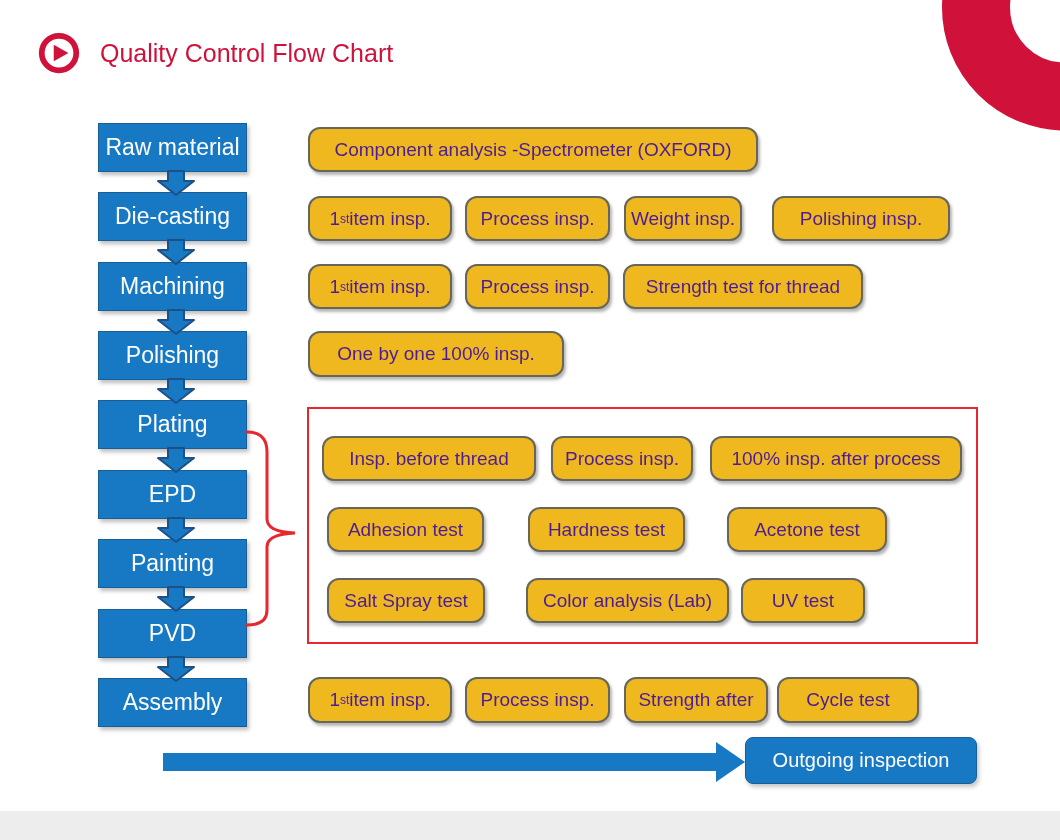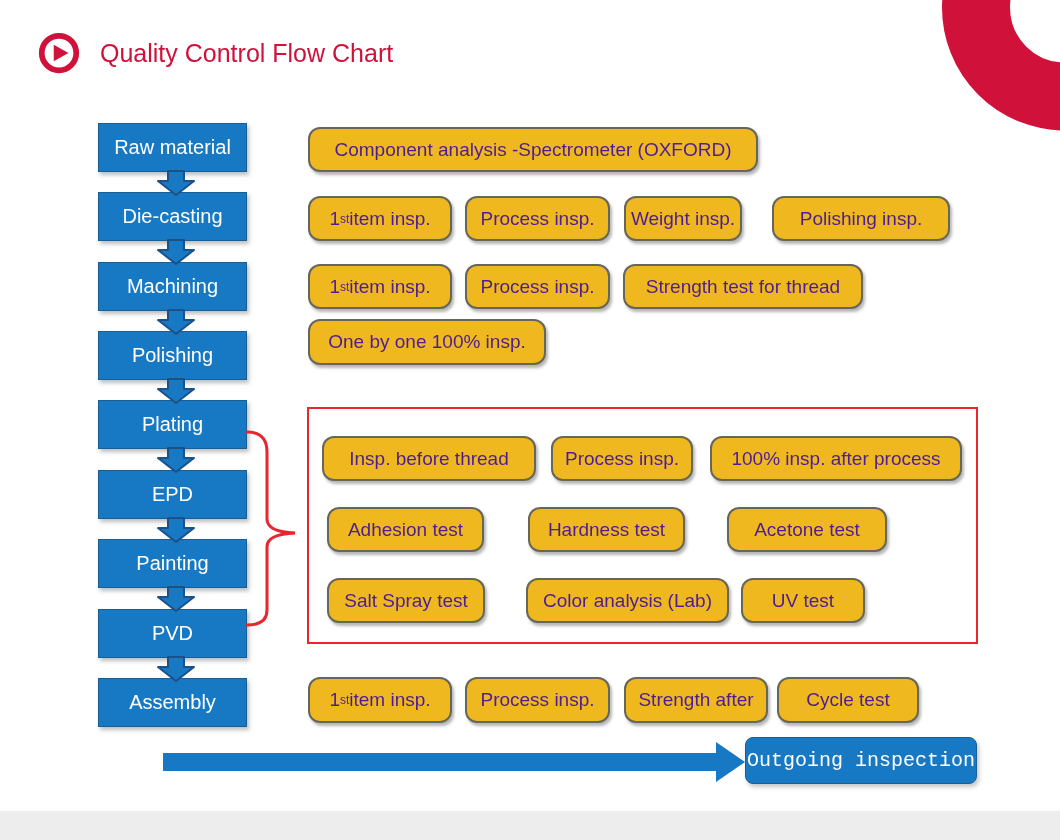--- a/index.html
+++ b/index.html
@@ -20,21 +20,21 @@
     font-family: "Liberation Sans", sans-serif;
   }
   .title-row { position: absolute; left: 36px; top: 30px; display: flex; align-items: center; gap: 18px; }
   .play-icon { width: 46px; height: 46px; color: var(--accent-red); flex: 0 0 auto; }
   .page-title { margin: 0; font-size: 25px; font-weight: 400; color: var(--accent-red); white-space: nowrap; }
   .corner-ring { position: absolute; left: 920px; top: 0; width: 140px; height: 140px; color: var(--accent-red); }
 
   .step {
     position: absolute; left: 98px; width: 149px; height: 49px;
     background: var(--process-blue); border: 1px solid var(--step-border);
-    color: #fff; font-size: 20px;
+    color: #fff; font-size: 23px;
     display: flex; align-items: center; justify-content: center;
     box-shadow: 2px 3px 4px rgba(110,110,110,0.45);
   }
   .flow-arrow { position: absolute; left: 154px; width: 44px; height: 26px; }
   .flow-arrow polygon { fill: var(--process-blue); stroke: var(--arrow-border); stroke-width: 2; stroke-linejoin: round; }
 
   .ybox {
     position: absolute; height: 45px;
     background: var(--inspection-gold); border: 2px solid var(--gold-border);
     border-radius: 12px; color: #4c1d95; font-size: 19px;
@@ -48,21 +48,20 @@
   .brace { position: absolute; left: 245px; top: 425px; width: 55px; height: 205px; color: var(--outline-red); }
 
   .big-arrow { position: absolute; left: 160px; top: 740px; width: 590px; height: 44px; }
   .big-arrow polygon { fill: var(--process-blue); }
   .outgoing {
     position: absolute; left: 745px; top: 737px; width: 232px; height: 47px;
     background: var(--process-blue); border: 1px solid var(--step-border);
     border-radius: 8px; color: #fff; font-size: 20px;
     display: flex; align-items: center; justify-content: center;
     box-shadow: 2px 3px 4px rgba(110,110,110,0.4);
-    font-family: Liberation Mono, monospace;
   }
   .footer-band { position: absolute; left: 0; top: 811px; width: 1060px; height: 29px; background: var(--footer-gray); }
 </style>
 </head>
 <body>
 
 <div class="canvas">
 
   <div class="title-row">
     <svg class="play-icon" viewBox="0 0 44 44">
@@ -123,21 +122,21 @@
   <div class="ybox" style="left:772px; top:196px; width:178px">Polishing insp.</div>
 
   <div class="ybox" style="left:308px; top:264px; width:144px">
       <span>1</span>
       <sup>st</sup>
       <span> item insp.</span>
     </div>
   <div class="ybox" style="left:465px; top:264px; width:145px">Process insp.</div>
   <div class="ybox" style="left:623px; top:264px; width:240px">Strength test for thread</div>
 
-  <div class="ybox" style="left:308px; top:319px; width:238px; height:46px">One by one 100% insp.</div>
+  <div class="ybox" style="left:308px; top:331px; width:256px; height:46px">One by one 100% insp.</div>
 
   <svg class="brace" viewBox="0 0 55 205">
     <path d="M2,7 Q22,7 22,27 L22,94 Q22,107 50,108 Q22,109 22,122 L22,185 Q22,200 2,200" fill="none" stroke="currentColor" stroke-width="3" stroke-linecap="round"></path>
   </svg>
 
   <div class="group-rect"></div>
   <div class="ybox" style="left:322px; top:436px; width:214px">Insp. before thread</div>
   <div class="ybox" style="left:551px; top:436px; width:142px">Process insp.</div>
   <div class="ybox" style="left:710px; top:436px; width:252px">100% insp. after process</div>
   <div class="ybox" style="left:327px; top:507px; width:157px">Adhesion test</div>

